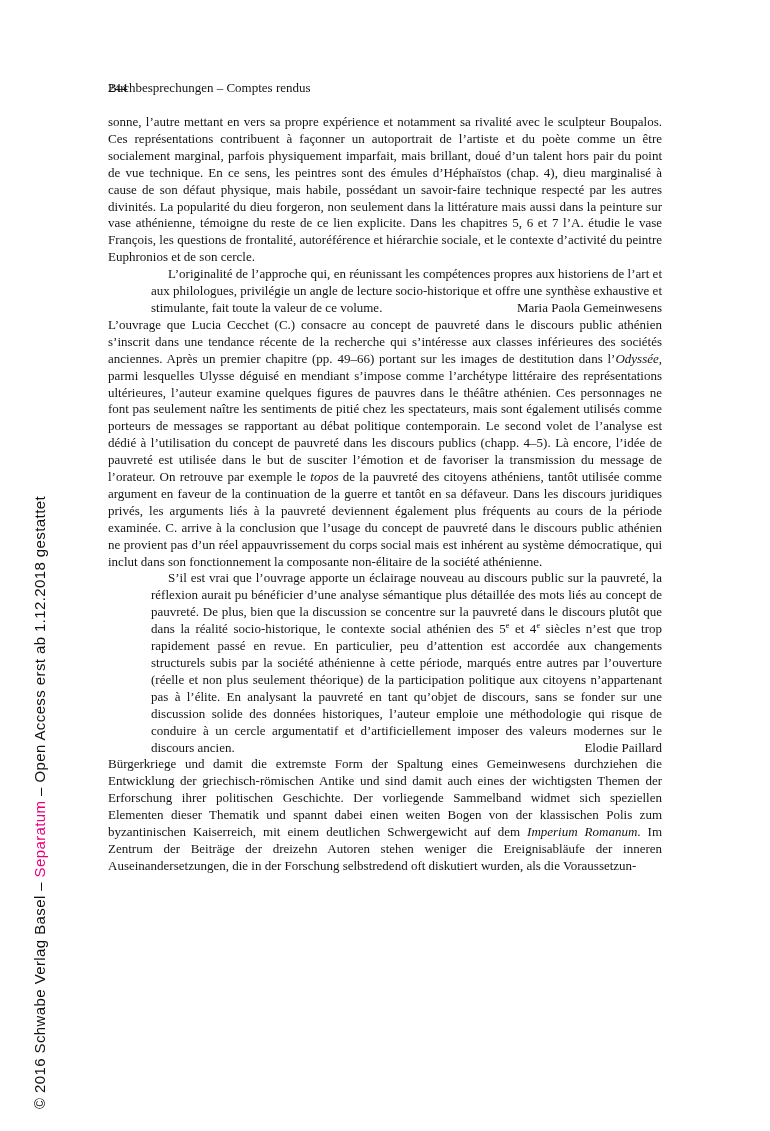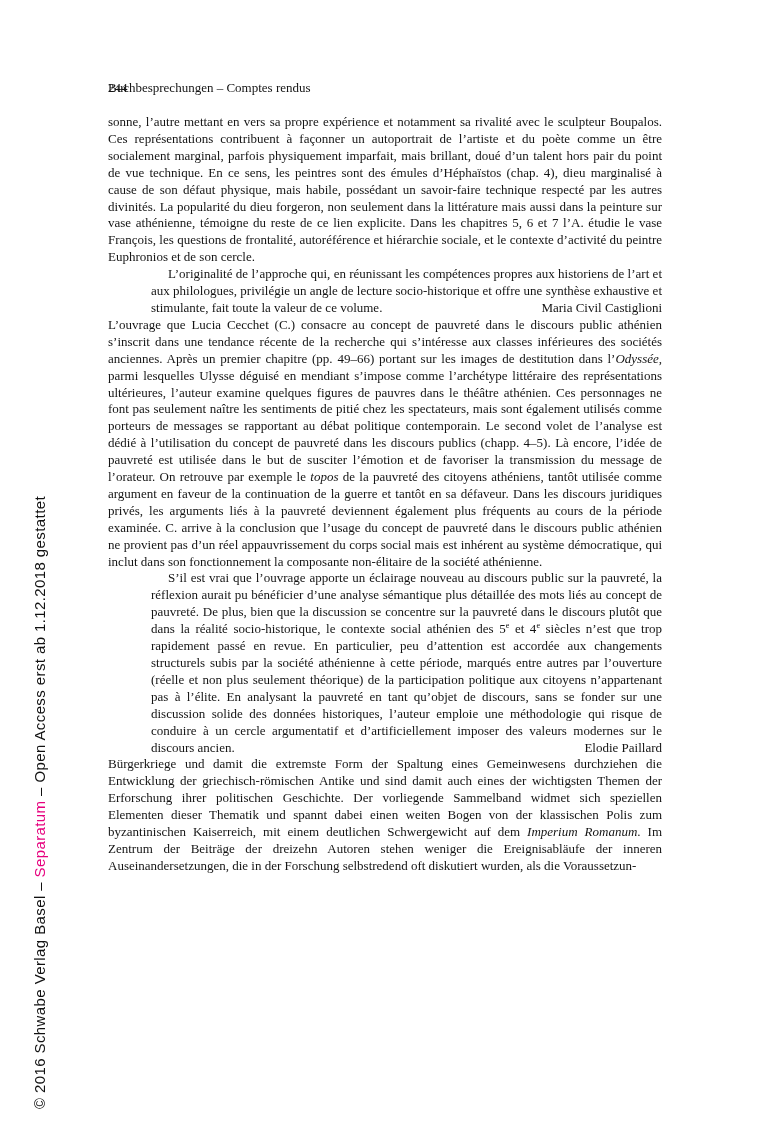--- a/index.html
+++ b/index.html
@@ -73,21 +73,21 @@
   <div class="content">
 
     <div class="header">
       <span class="pagenum">244</span>
       <span class="running">Buchbesprechungen – Comptes rendus</span>
     </div>
 
     <div class="body-text">
 
       <p><span><span>sonne, l’autre mettant en vers sa propre expérience et notamment sa rivalité avec le sculpteur Boupalos. Ces représentations contribuent à façonner un autoportrait de l’artiste et du poète comme un être socialement marginal, parfois physiquement imparfait, mais brillant, doué d’un talent hors pair du point de vue technique. En ce sens, les peintres sont des émules d’Héphaïstos (chap. 4), dieu marginalisé à cause de son défaut physique, mais habile, possédant un savoir-faire technique respecté par les autres divinités. La popularité du dieu forgeron, non seulement dans la littérature mais aussi dans la peinture sur vase athénienne, témoigne du reste de ce lien explicite. Dans les chapitres 5, 6 et 7 l’A. étudie le vase François, les questions de frontalité, autoréférence et hiérarchie sociale, et le contexte d’activité du peintre Euphronios et de son cercle.</span></span></p>
-      <p class="indent"><span><span>L’originalité de l’approche qui, en réunissant les compétences propres aux historiens de l’art et aux philologues, privilégie un angle de lecture socio-historique et offre une synthèse exhaustive et stimulante, fait toute la valeur de ce volume.</span></span><span class="sig">Maria Civil Castiglioni</span></p>
+      <p class="indent"><span><span>L’originalité de l’approche qui, en réunissant les compétences propres aux historiens de l’art et aux philologues, privilégie un angle de lecture socio-historique et offre une synthèse exhaustive et stimulante, fait toute la valeur de ce volume.</span></span><span class="sig">Maria Paola Gemeinwesens</span></p>
 
       <p><span><span>L’ouvrage que Lucia Cecchet (C.) consacre au concept de pauvreté dans le discours public athénien s’inscrit dans une tendance récente de la recherche qui s’intéresse aux classes inférieures des sociétés anciennes. Après un premier chapitre (pp. 49–66) portant sur les images de destitution dans l’</span><i>Odyssée</i><span>, parmi lesquelles Ulysse déguisé en mendiant s’impose comme l’archétype littéraire des représentations ultérieures, l’auteur examine quelques figures de pauvres dans le théâtre athénien. Ces personnages ne font pas seulement naître les sentiments de pitié chez les spectateurs, mais sont également utilisés comme porteurs de messages se rapportant au débat politique contemporain. Le second volet de l’analyse est dédié à l’utilisation du concept de pauvreté dans les discours publics (chapp. 4–5). Là encore, l’idée de pauvreté est utilisée dans le but de susciter l’émotion et de favoriser la transmission du message de l’orateur. On retrouve par exemple le </span><i>topos</i><span> de la pauvreté des citoyens athéniens, tantôt utilisée comme argument en faveur de la continuation de la guerre et tantôt en sa défaveur. Dans les discours juridiques privés, les arguments liés à la pauvreté deviennent également plus fréquents au cours de la période examinée. C. arrive à la conclusion que l’usage du concept de pauvreté dans le discours public athénien ne provient pas d’un réel appauvrissement du corps social mais est inhérent au système démocratique, qui inclut dans son fonctionnement la composante non-élitaire de la société athénienne.</span></span></p>
       <p class="indent"><span><span>S’il est vrai que l’ouvrage apporte un éclairage nouveau au discours public sur la pauvreté, la réflexion aurait pu bénéficier d’une analyse sémantique plus détaillée des mots liés au concept de pauvreté. De plus, bien que la discussion se concentre sur la pauvreté dans le discours plutôt que dans la réalité socio-historique, le contexte social athénien des 5</span><sup>e</sup><span> et 4</span><sup>e</sup><span> siècles n’est que trop rapidement passé en revue. En particulier, peu d’attention est accordée aux changements structurels subis par la société athénienne à cette période, marqués entre autres par l’ouverture (réelle et non plus seulement théorique) de la participation politique aux citoyens n’appartenant pas à l’élite. En analysant la pauvreté en tant qu’objet de discours, sans se fonder sur une discussion solide des données historiques, l’auteur emploie une méthodologie qui risque de conduire à un cercle argumentatif et d’artificiellement imposer des valeurs modernes sur le discours ancien.</span></span><span class="sig">Elodie Paillard</span></p>
 
       <p><span><span>Bürgerkriege und damit die extremste Form der Spaltung eines Gemeinwesens durchziehen die Entwicklung der griechisch-römischen Antike und sind damit auch eines der wichtigsten Themen der Erforschung ihrer politischen Geschichte. Der vorliegende Sammelband widmet sich speziellen Elementen dieser Thematik und spannt dabei einen weiten Bogen von der klassischen Polis zum byzantinischen Kaiserreich, mit einem deutlichen Schwergewicht auf dem </span><i>Imperium Romanum</i><span>. Im Zentrum der Beiträge der dreizehn Autoren stehen weniger die Ereignisabläufe der inneren Auseinandersetzungen, die in der Forschung selbstredend oft diskutiert wurden, als die Voraussetzun-</span></span></p>
 
     </div>
   </div>
 </div>
 

